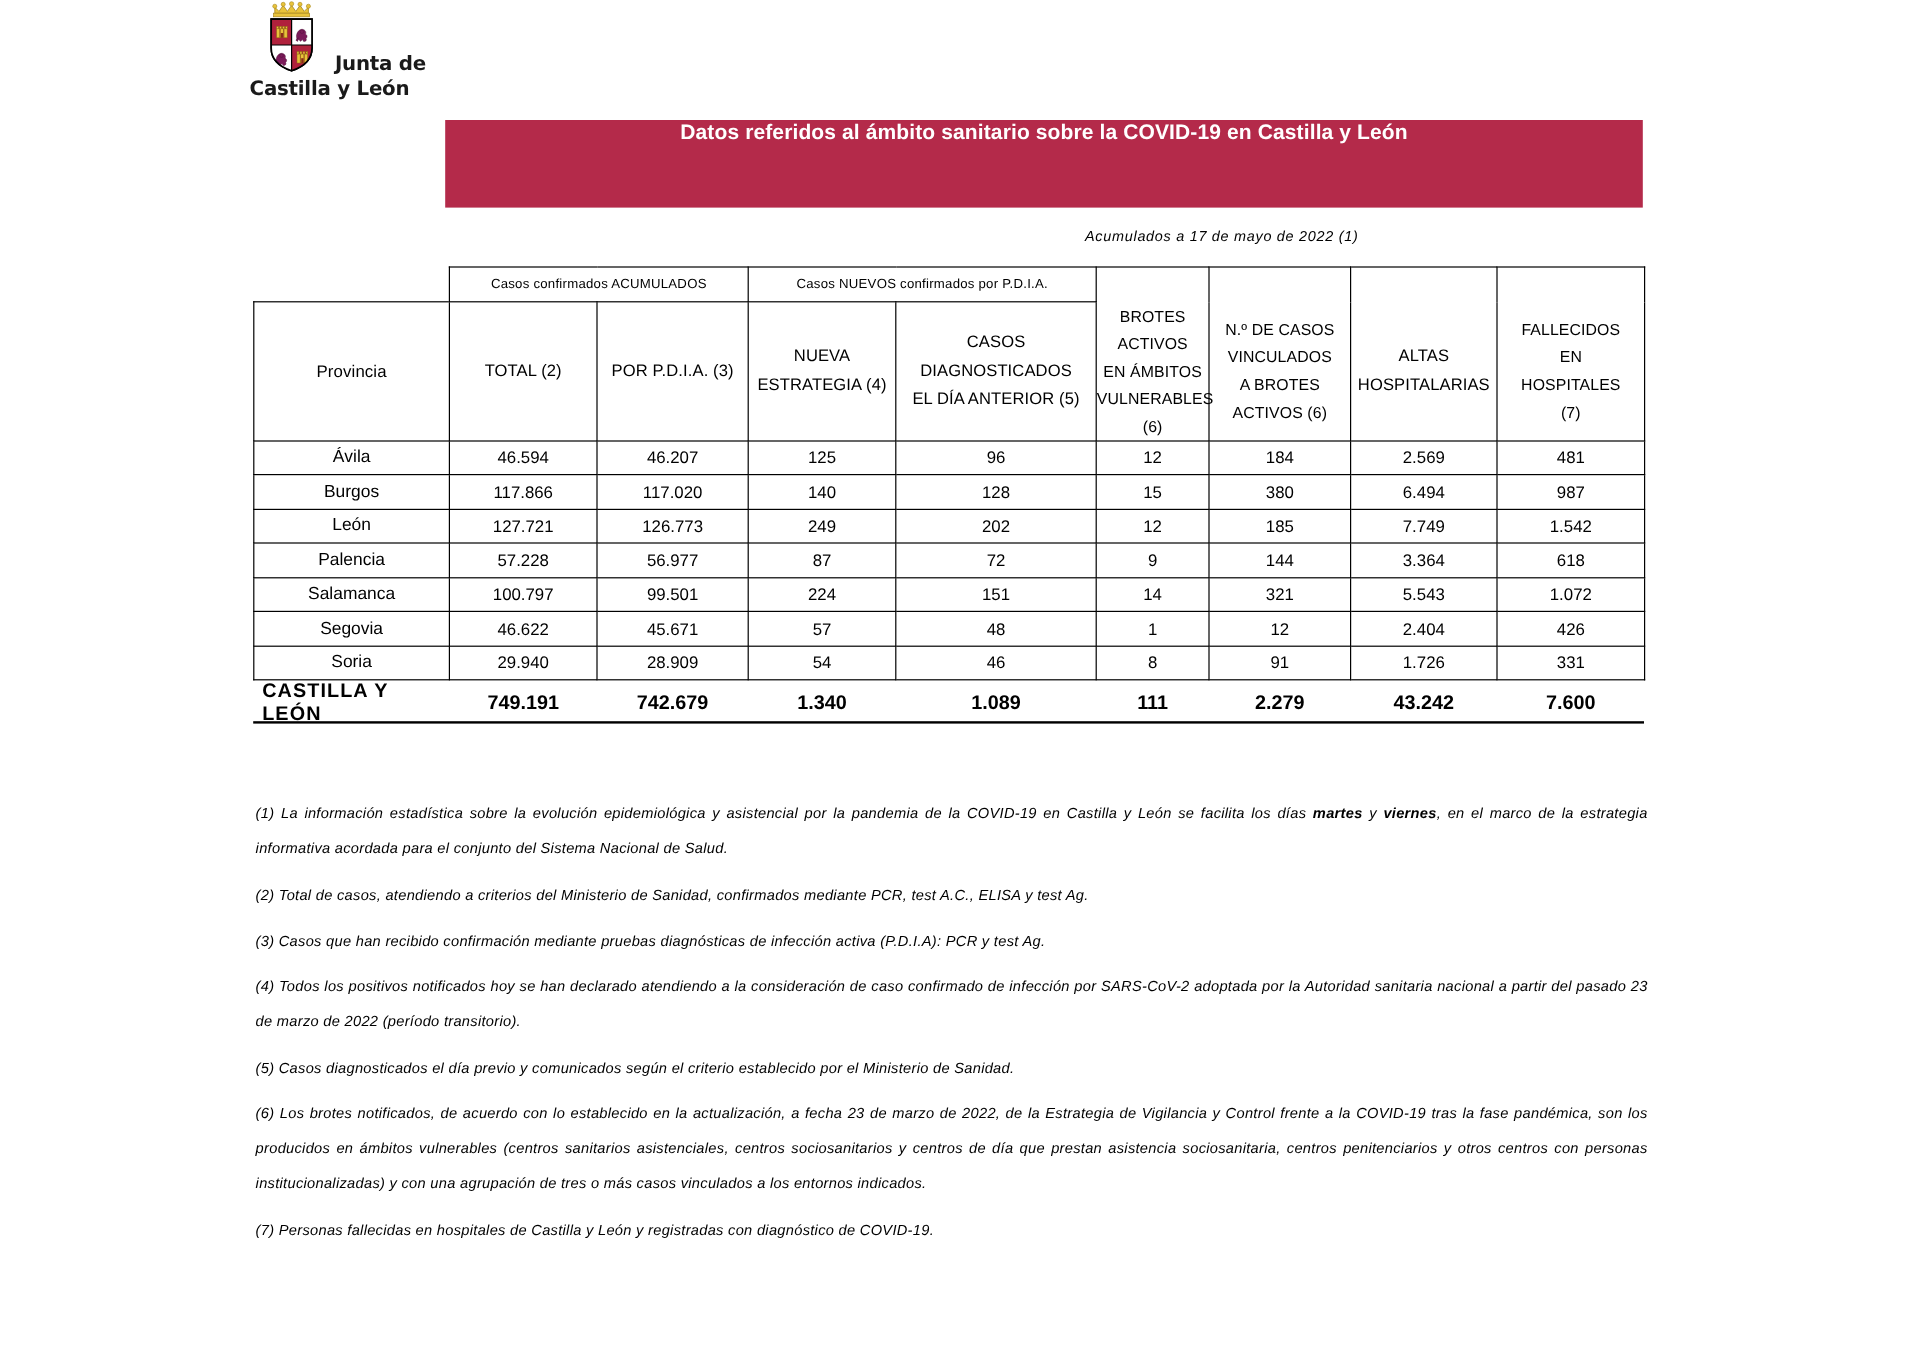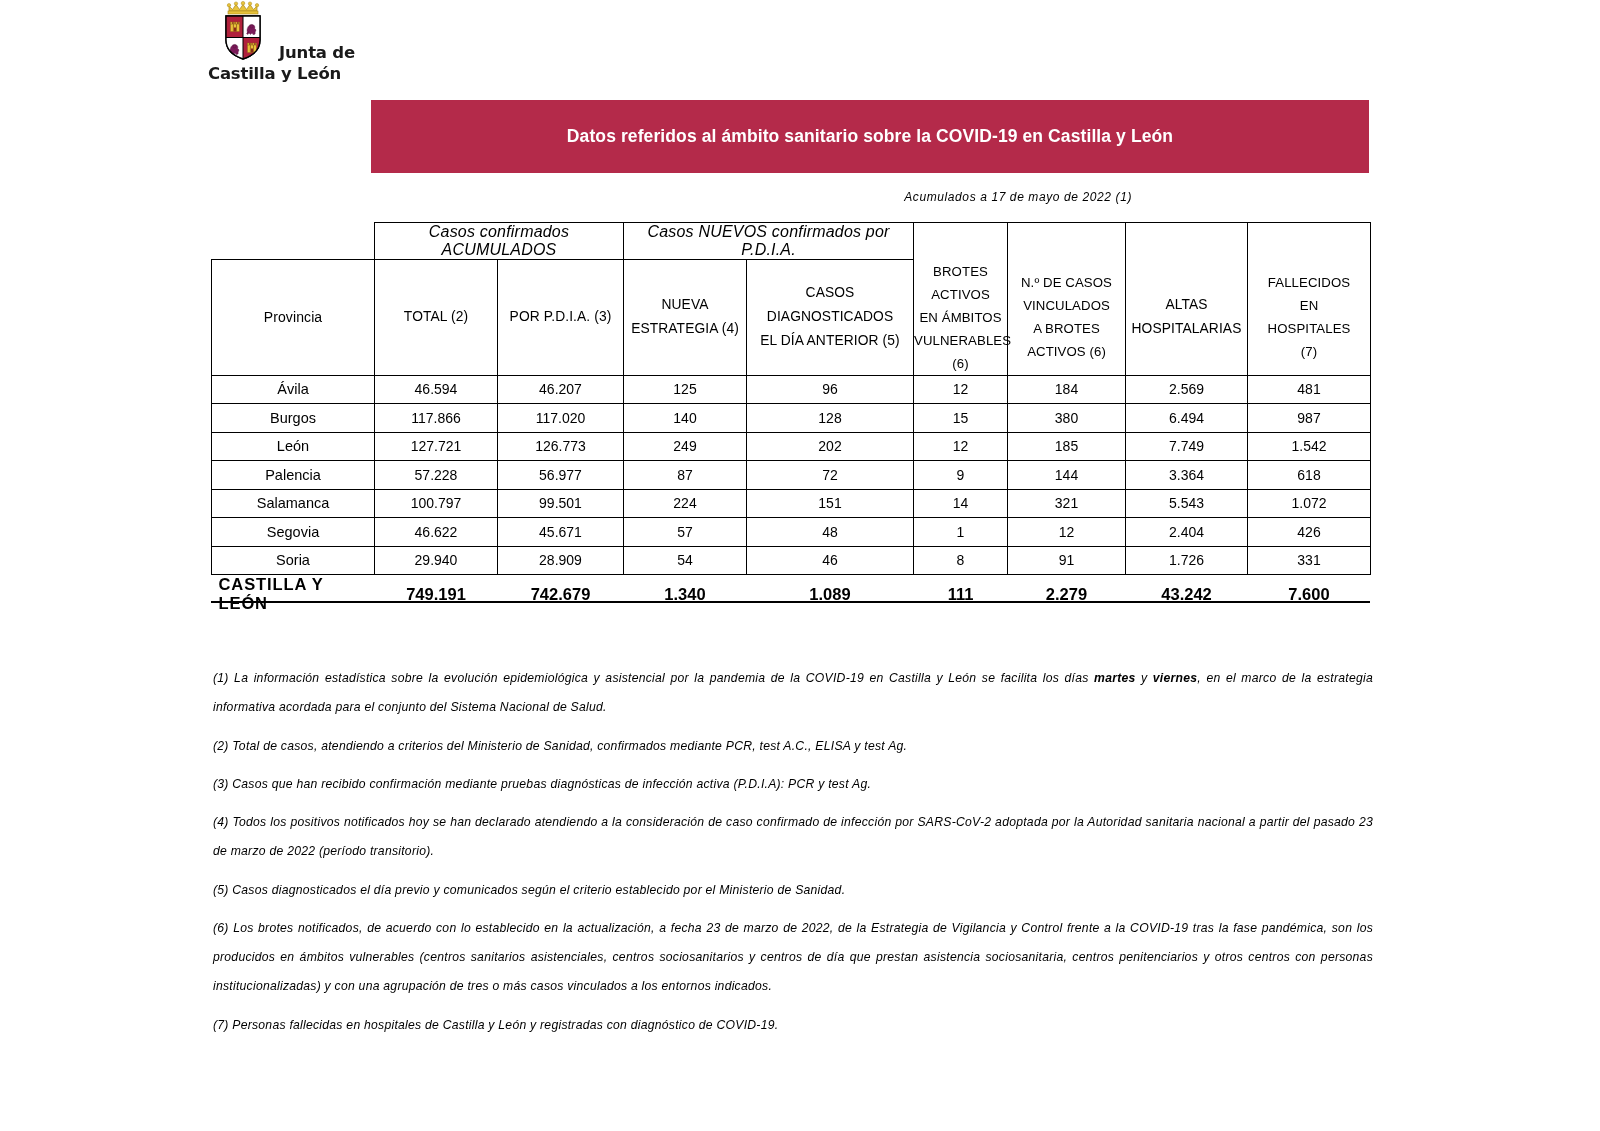--- a/index.html
+++ b/index.html
@@ -50,21 +50,21 @@
   .logo-line2 { text-align: left; }
 
   .banner {
     position: absolute;
     left: 371px;
     top: 100px;
     width: 998px;
     height: 73px;
     background: #b42a4a;
     display: flex;
-    align-items: center;
+    align-items: flex-start;
     justify-content: center;
   }
   .banner-title {
     color: #ffffff;
     font-size: 17.5px;
     font-weight: bold;
     letter-spacing: 0.1px;
     text-align: center;
   }
 
@@ -96,23 +96,22 @@
     padding: 0;
     text-align: center;
     vertical-align: middle;
     font-weight: normal;
   }
 
   
   .grp {
     height: 28px;
     font-weight: bold;
-    font-size: 16px;
+    font-size: 11px;
     letter-spacing: 0.2px;
-    font-style: italic;
   }
   .noborder {
     border: none !important;
   }
   .nb-top { border-top: none !important; }
   .nb-bottom { border-bottom: none !important; }
 
   .colhead {
     height: 108px;
     font-weight: bold;

